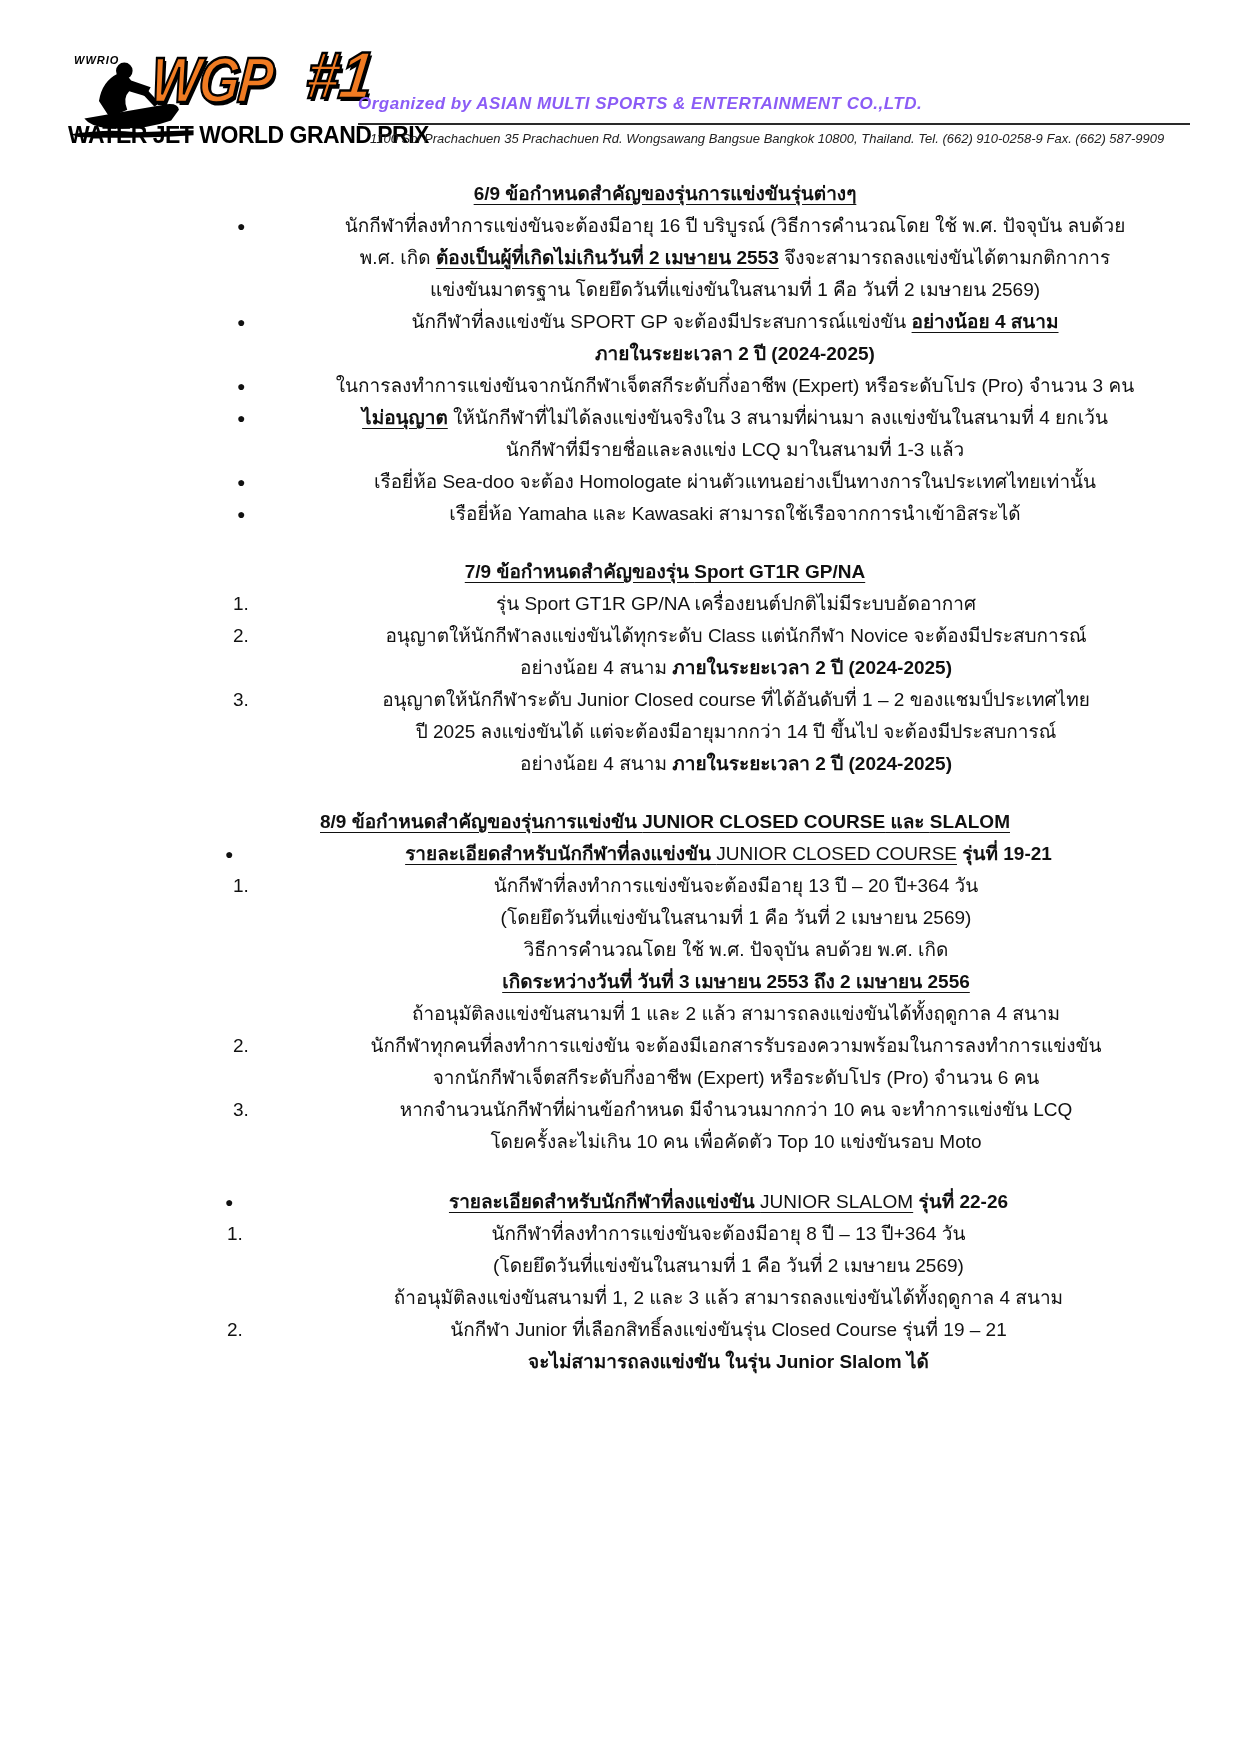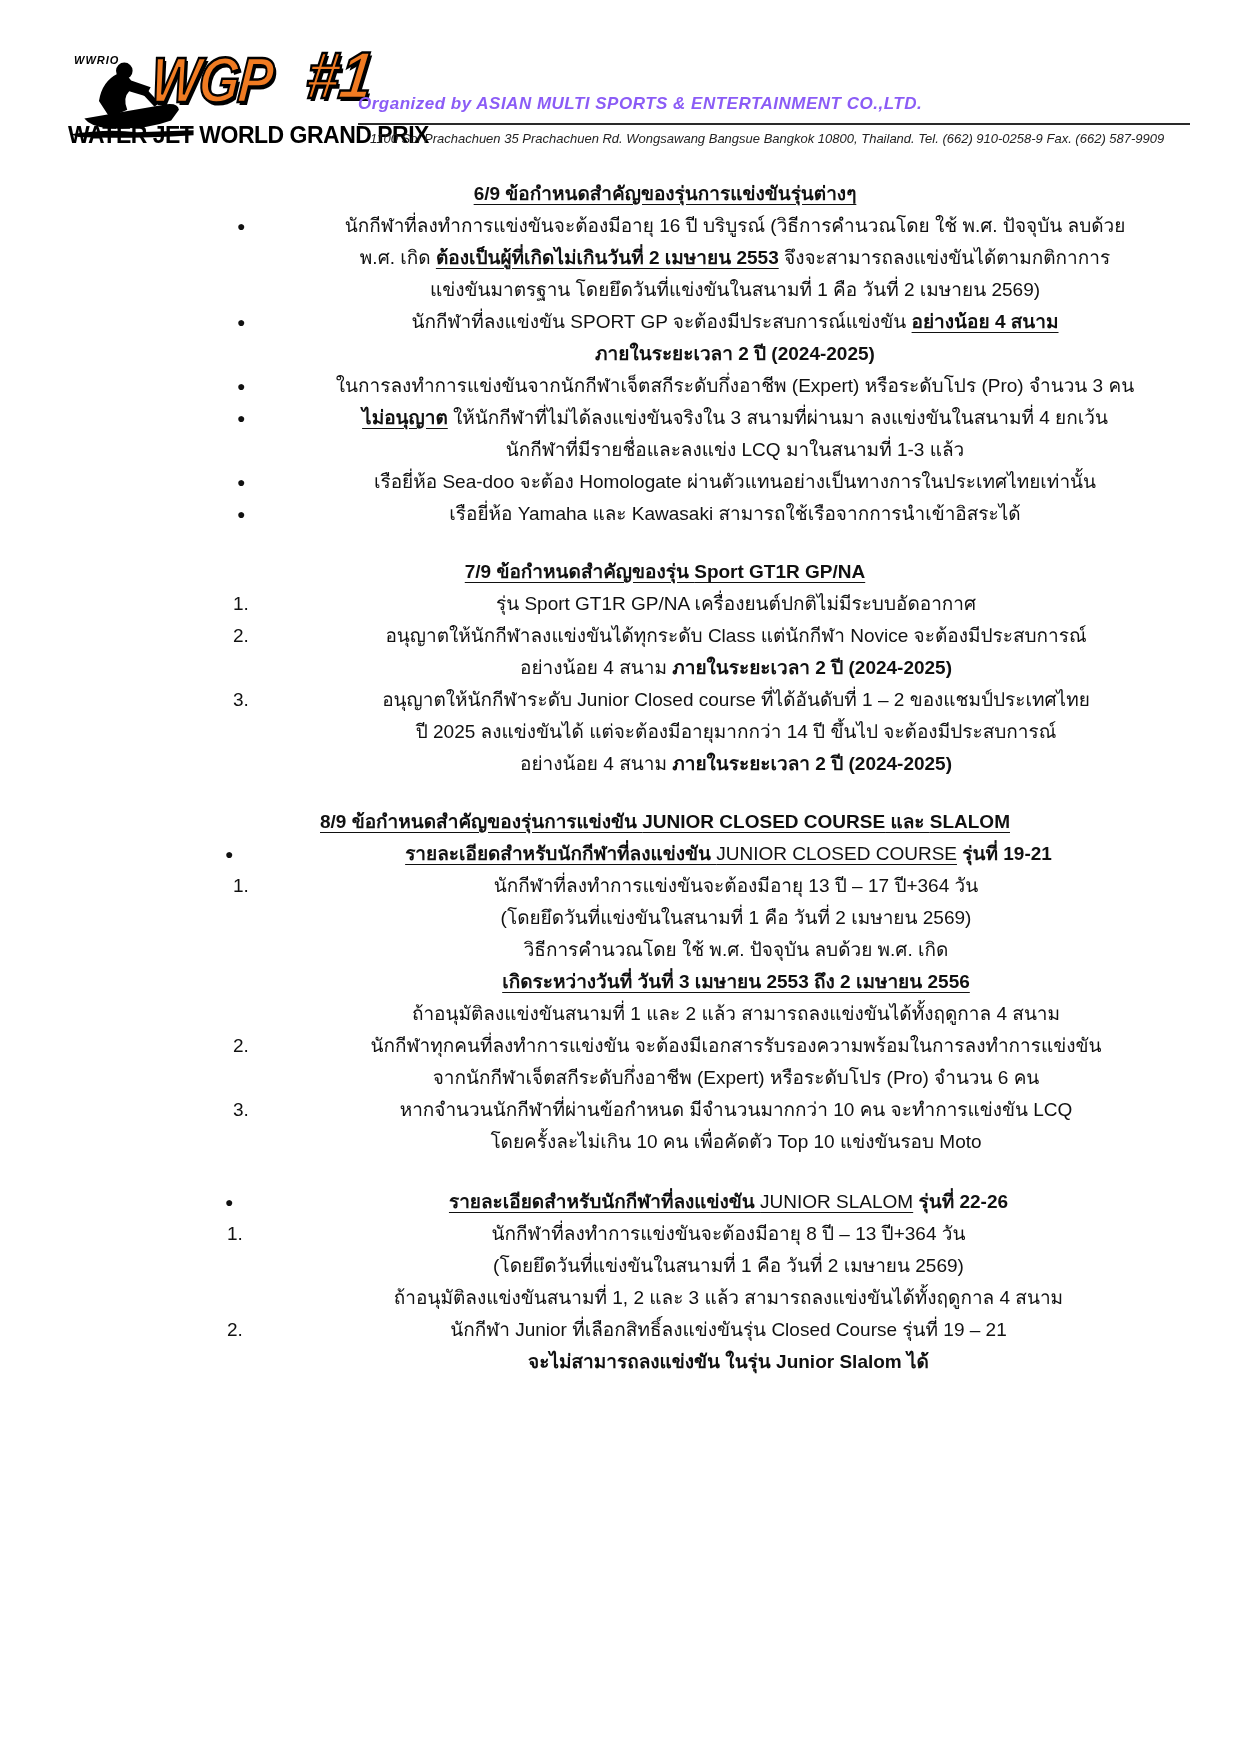--- a/index.html
+++ b/index.html
@@ -126,21 +126,21 @@
       <div class="sec-heading"><span class="seg-bu">8/9 ข้อกำหนดสำคัญของรุ่นการแข่งขัน </span><span class="seg-u">JUNIOR CLOSED COURSE</span><span class="seg-bu"> และ </span><span class="seg-u">SLALOM</span></div>
       <div class="group g2">
         <div class="item">
           <span class="marker">●</span>
           <div class="line"><span class="seg-bu">รายละเอียดสำหรับนักกีฬาที่ลงแข่งขัน </span><span class="seg-u">JUNIOR CLOSED COURSE</span><span class="seg-b"> รุ่นที่ 19-21</span></div>
         </div>
       </div>
       <div class="group gnum1">
         <div class="item">
           <span class="marker">1.</span>
-          <div class="line"><span class="seg-n">นักกีฬาที่ลงทำการแข่งขันจะต้องมีอายุ 13 ปี – 17 ปี+364 วัน</span></div>
+          <div class="line"><span class="seg-n">นักกีฬาที่ลงทำการแข่งขันจะต้องมีอายุ 13 ปี – 20 ปี+364 วัน</span></div>
           <div class="line"><span class="seg-n">(โดยยึดวันที่แข่งขันในสนามที่ 1 คือ วันที่ 2 เมษายน 2569)</span></div>
           <div class="line"><span class="seg-n">วิธีการคำนวณโดย ใช้ พ.ศ. ปัจจุบัน ลบด้วย พ.ศ. เกิด</span></div>
           <div class="line"><span class="seg-bu">เกิดระหว่างวันที่ วันที่ 3 เมษายน 2553 ถึง 2 เมษายน 2556</span></div>
           <div class="line"><span class="seg-n">ถ้าอนุมัติลงแข่งขันสนามที่ 1 และ 2 แล้ว สามารถลงแข่งขันได้ทั้งฤดูกาล 4 สนาม</span></div>
         </div>
         <div class="item">
           <span class="marker">2.</span>
           <div class="line"><span class="seg-n">นักกีฬาทุกคนที่ลงทำการแข่งขัน จะต้องมีเอกสารรับรองความพร้อมในการลงทำการแข่งขัน</span></div>
           <div class="line"><span class="seg-n">จากนักกีฬาเจ็ตสกีระดับกึ่งอาชีพ (Expert) หรือระดับโปร (Pro) จำนวน 6 คน</span></div>
         </div>

